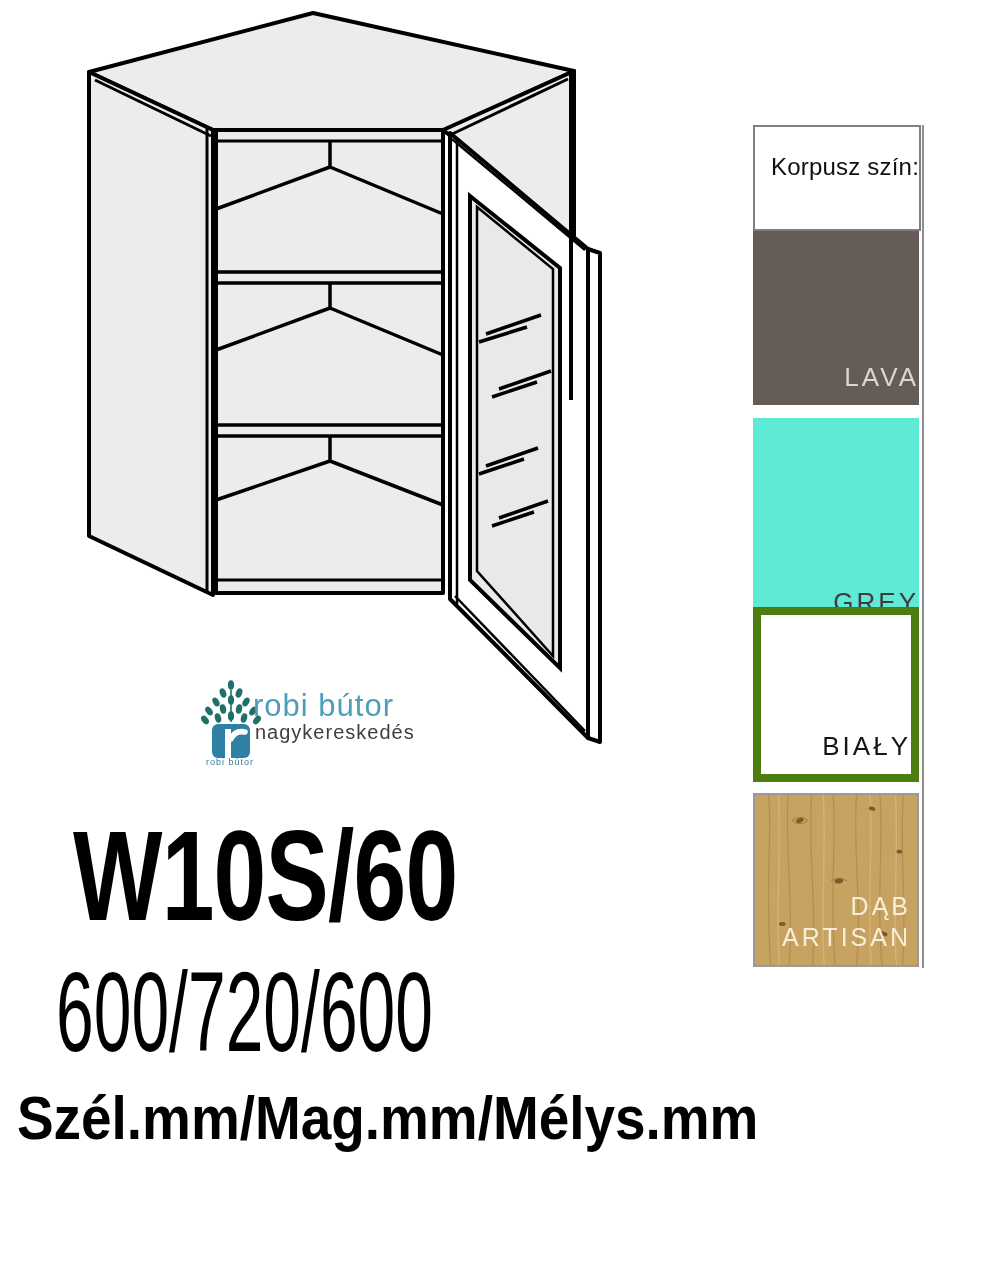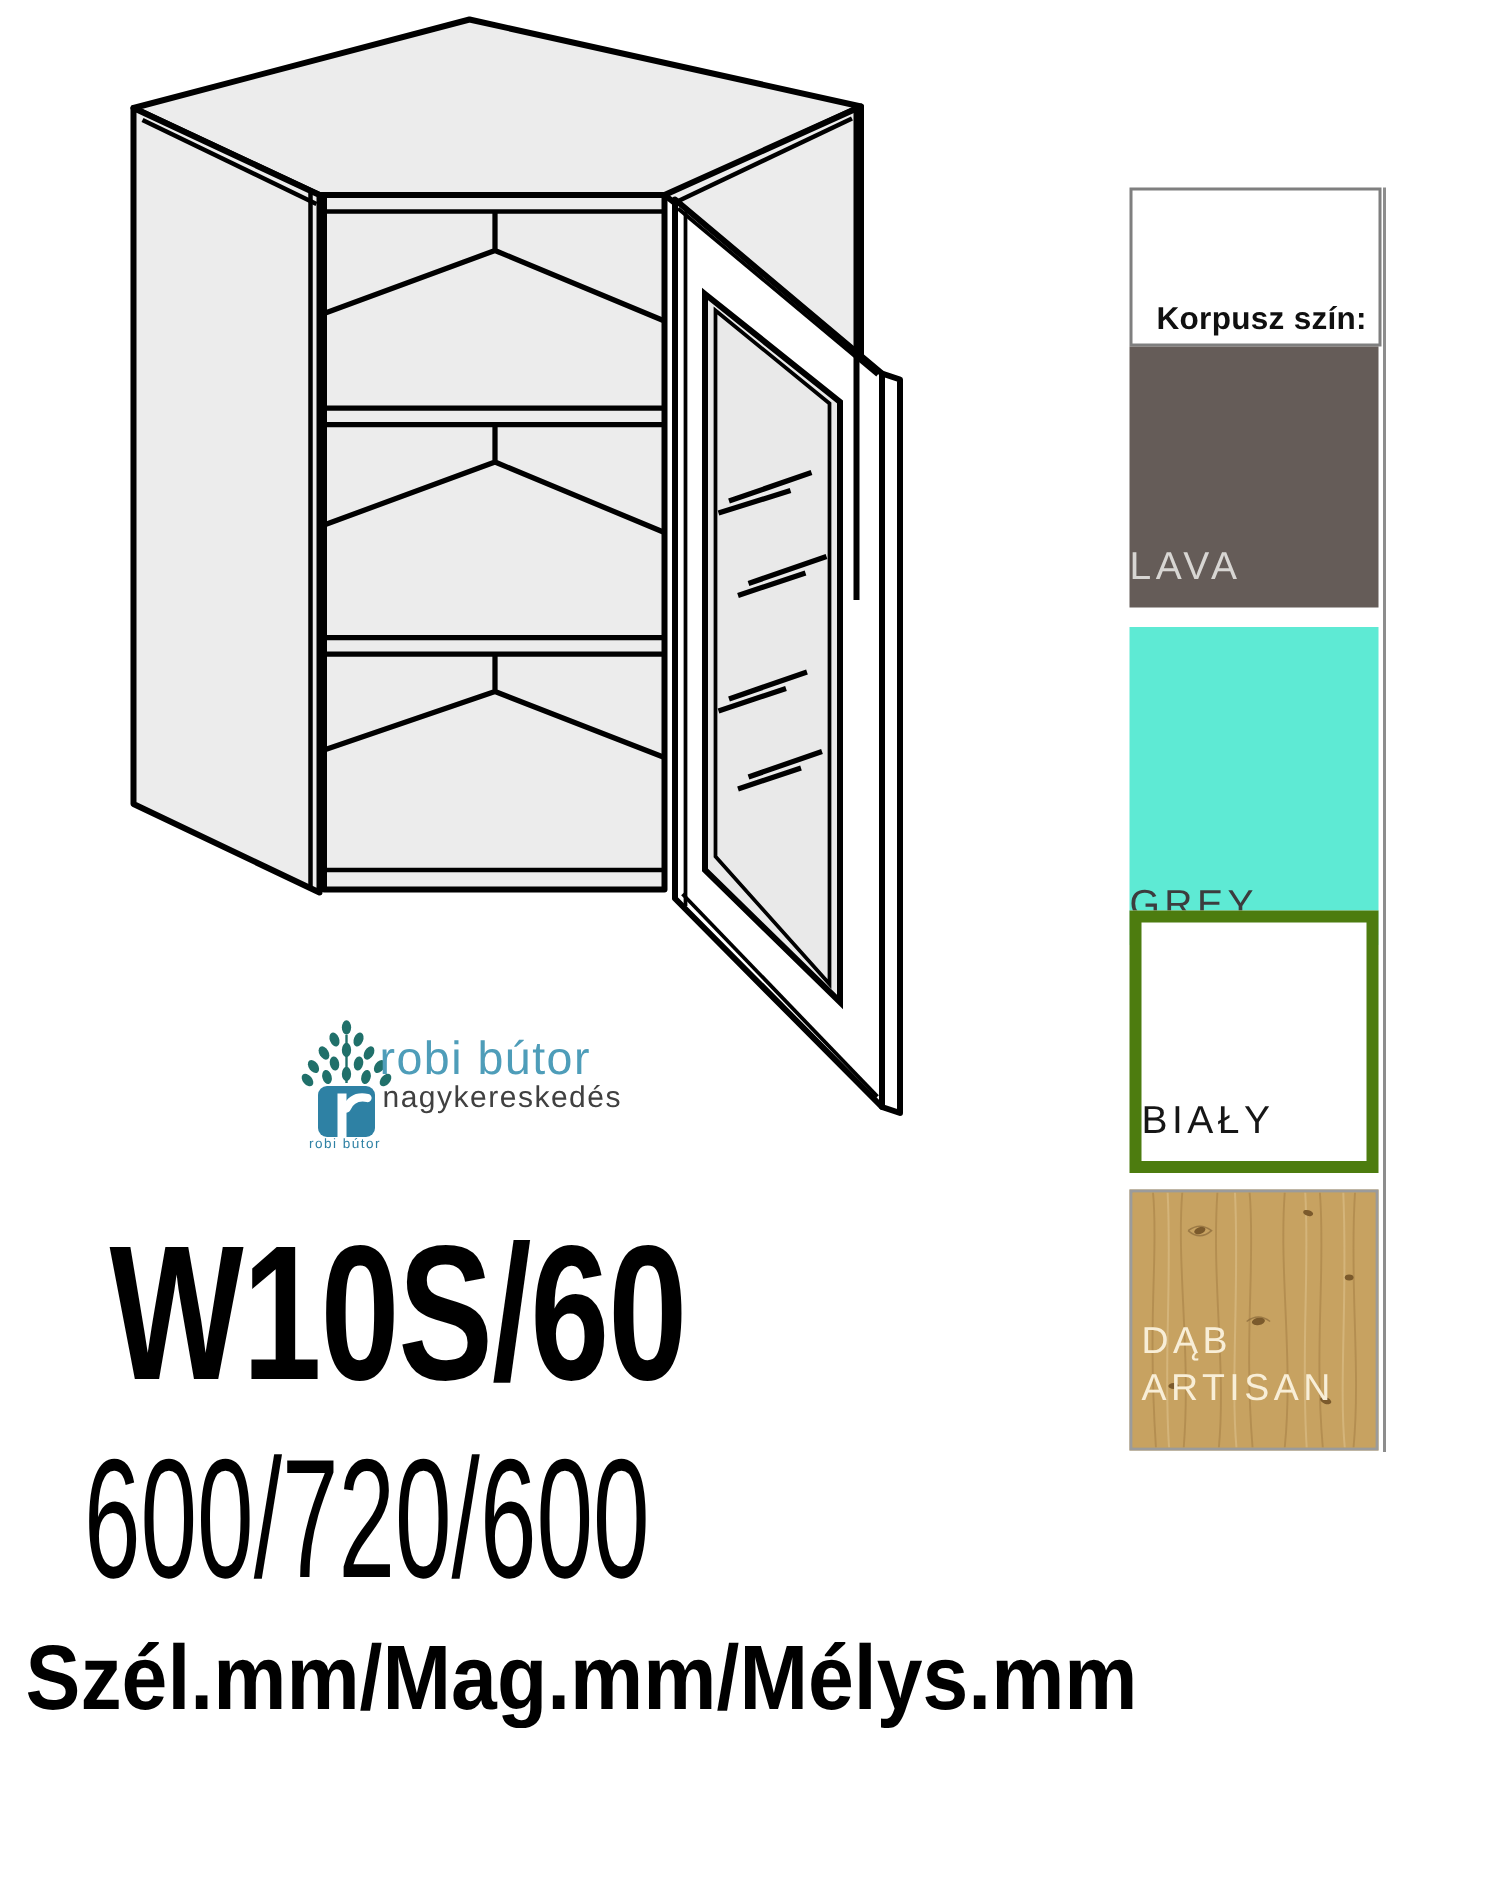--- a/index.html
+++ b/index.html
@@ -36,37 +36,36 @@
     font-weight:700;color:#000;white-space:nowrap;
     transform:scaleX(0.90);transform-origin:left top;
   }
   
   .panel-vline{position:absolute;left:922px;top:125px;width:2px;height:843px;background:#8d8d8d;}
   .korpusz-box{
     position:absolute;left:753px;top:125px;width:168px;height:106px;
     background:#ffffff;border:2px solid #7f7f7f;box-sizing:border-box;
   }
   .korpusz-box span{
-    display:block;padding:26px 0 0 16px;font-size:21px;font-weight:700;color:#101010;
+    display:block;padding:26px 0 0 16px;font-size:24px;font-weight:400;color:#101010;
     letter-spacing:0.2px;
-    margin-top:48px;
   }
   .swatch{position:absolute;left:753px;width:166px;box-sizing:border-box;}
   .swatch .swatch-label{
-    position:absolute;left:0;right:0;bottom:12px;text-align:left;
+    position:absolute;left:0;right:0;bottom:12px;text-align:right;
     font-size:26px;letter-spacing:3px;line-height:1.25;
   }
   .swatch-lava {top:231px;height:174px;background:#655c58;}
   .swatch-lava .swatch-label{color:#d8d6d3;}
   .swatch-grey {top:418px;height:212px;background:#5eead4;}
   .swatch-grey .swatch-label{color:#3c3c3e;}
   .swatch-bialy{top:607px;height:175px;background:#ffffff;border:8px solid #4d7c0f;}
   .swatch-bialy .swatch-label{color:#161616;}
   .swatch-dab  {top:793px;height:174px;background:#c7a261;border:2px solid #9b9b9b;}
-  .swatch-dab .swatch-label{color:#f8eed7;font-size:25px;width:150px;margin:12px auto;}
+  .swatch-dab .swatch-label{color:#f8eed7;font-size:25px;width:150px;margin:0 auto;}
   .swatch-dab svg{position:absolute;left:0;top:0;width:100%;height:100%;}
 </style>
 </head>
 <body>
 
 <div class="diagram-wrap">
   <svg width="700" height="790" viewBox="0 0 700 790" xmlns="http://www.w3.org/2000/svg">
 
     <g fill="#ececec" stroke="#000" stroke-width="4" stroke-linejoin="round">
       <polygon points="313,13 574,71 446,130 213,130 89,72"></polygon>

